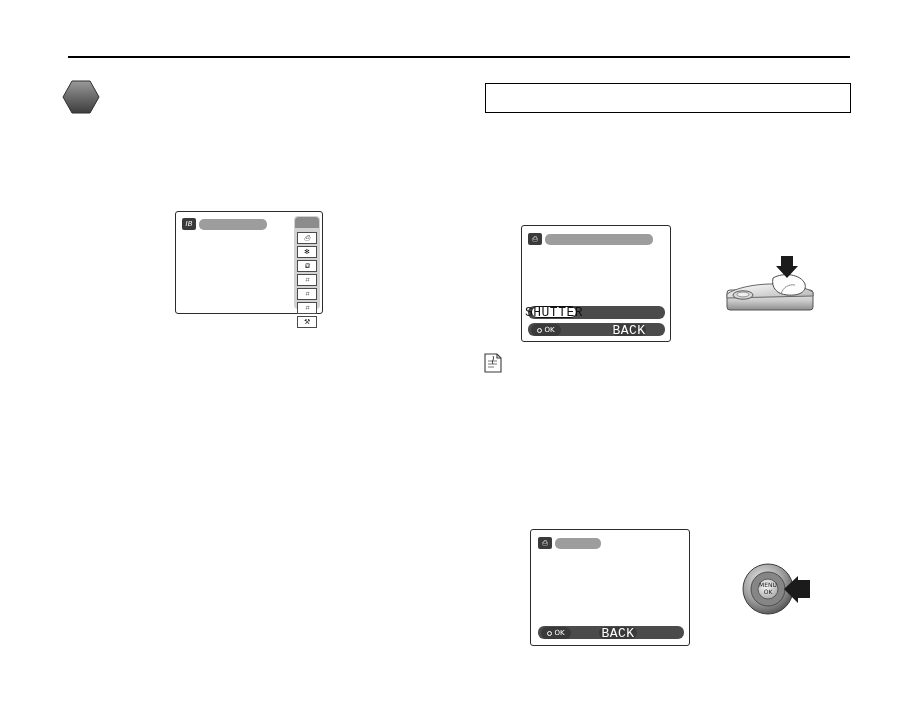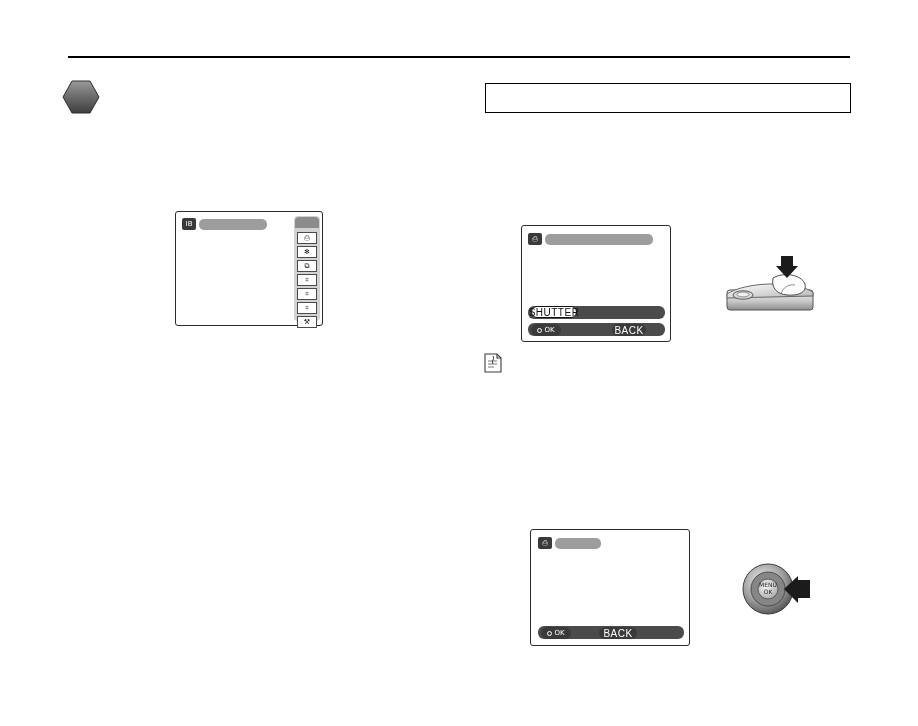--- a/index.html
+++ b/index.html
@@ -52,21 +52,21 @@
   }
 
   
   .lcd {
     position: absolute;
     background: #ffffff;
     border: 1px solid #2b2b2b;
     border-radius: 3px;
     box-sizing: border-box;
   }
-  .lcd-1 { left: 175px; top: 211px; width: 148px; height: 115px; }
+  .lcd-1 { left: 175px; top: 211px; width: 148px; height: 103px; font-style: italic; }
   .lcd-2 { left: 521px; top: 225px; width: 150px; height: 117px; }
   .lcd-3 { left: 530px; top: 529px; width: 160px; height: 117px; }
 
   .lcd-titlebar {
     position: absolute;
     display: flex;
     align-items: center;
     gap: 3px;
   }
   .lcd-tag {
@@ -126,26 +126,26 @@
     overflow: hidden;
   }
 
   
   .pill {
     position: absolute;
     height: 12px;
     border-radius: 6px;
     background: #3a3a3a;
     color: #ffffff;
-    font-size: 10px;
+    font-size: 13px;
     letter-spacing: 0.5px;
     display: flex;
     align-items: center;
     justify-content: center;
-    font-family: Liberation Sans, sans-serif;
+    font-family: Liberation Mono, monospace;
     box-sizing: border-box;
   }
   .bar-dark {
     position: absolute;
     height: 13px;
     border-radius: 6px;
     background: #4b4b4b;
   }
   .okbtn {
     position: absolute;

